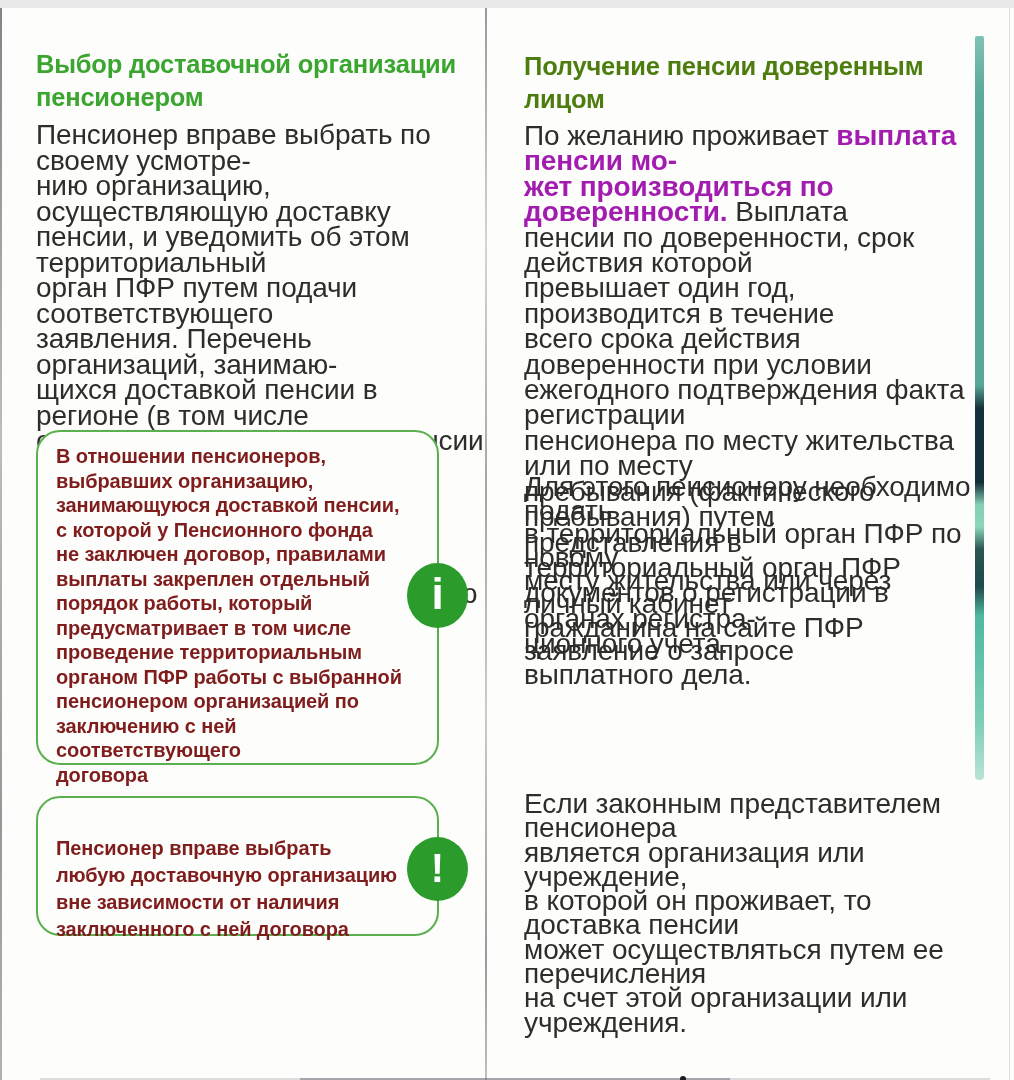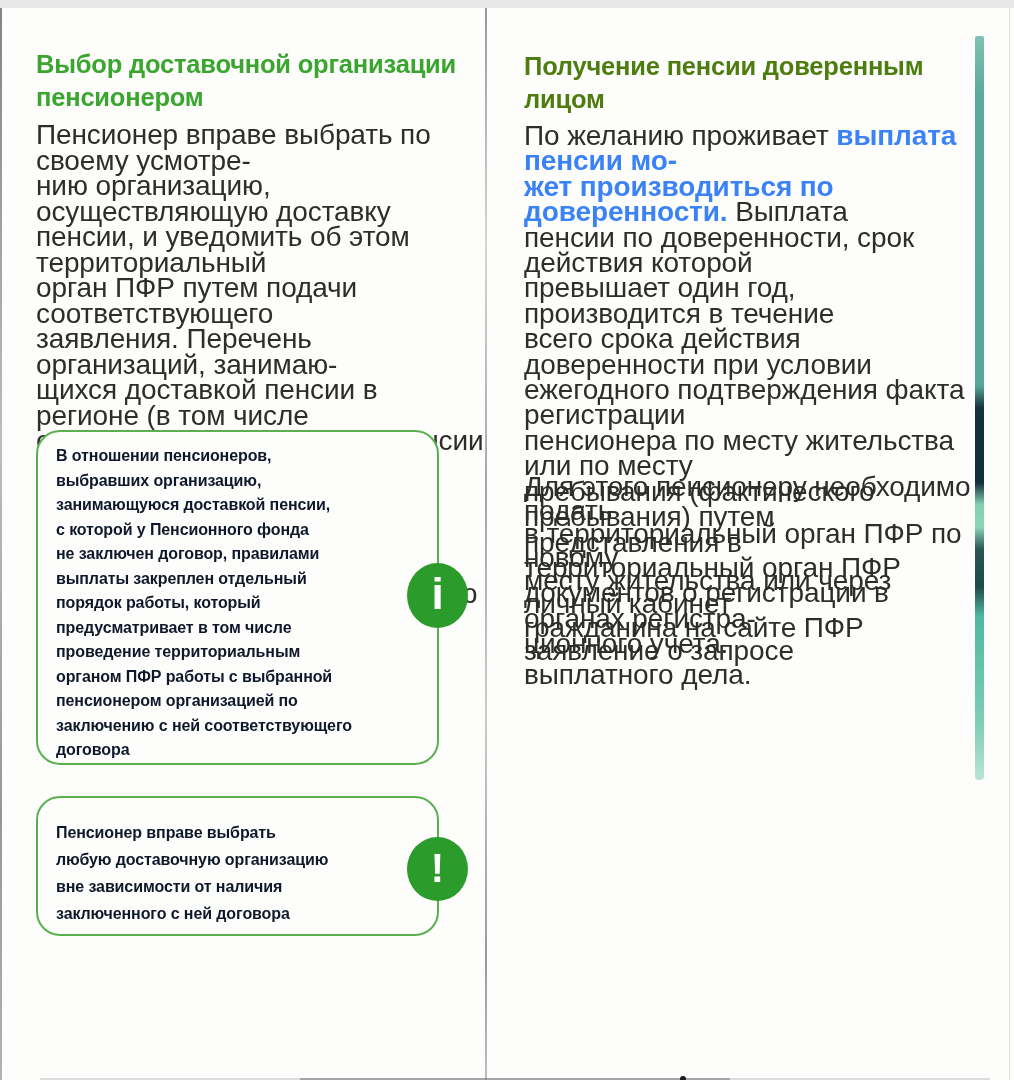--- a/index.html
+++ b/index.html
@@ -51,33 +51,33 @@
     position:absolute;margin:0;
     font-size:28px;color:#2e2d2b;
     letter-spacing:-0.1px;
     white-space:pre-line;
   }
   .p-left{left:36px;top:114px;width:450px;line-height:25.5px;}
   .p-r1{left:524px;top:115px;width:455px;line-height:25.4px;}
   .p-r2{left:524px;top:444px;width:455px;line-height:23.4px;}
   .p-r3{left:524px;top:661px;width:455px;line-height:23.4px;}
   .p-r4{left:524px;top:784px;width:455px;line-height:24.3px;}
-  .b{font-weight:700;color:#3b82f6;}
+  .b{font-weight:700;color:#a21caf;}
   
   .callout{
     position:absolute;left:36px;width:403px;
     box-sizing:border-box;
     border:2.5px solid #5ab04e;border-radius:24px;
     background:#fdfdfb;
   }
   .callout-1{top:422px;height:335px;padding:12px 18px;}
-  .callout-2{top:788px;height:140px;padding:21px 18px;}
+  .callout-2{top:788px;height:140px;padding:37px 18px;}
   .callout-text{
-    margin:0;font-size:16px;font-weight:600;
-    color:#0f172a;letter-spacing:-0.1px;white-space:pre-line;
+    margin:0;font-size:20px;font-weight:600;
+    color:#7f1d1d;letter-spacing:-0.1px;white-space:pre-line;
   }
   .ct-1{line-height:24.5px;}
   .ct-2{line-height:27px;}
   .badge{
     position:absolute;right:-31px;width:61px;height:61px;border-radius:50%;
     background:#2b9c2c;color:#ffffff;
     display:flex;align-items:center;justify-content:center;
   }
   .badge-info{top:131px;font-size:44px;font-weight:800;line-height:1;padding-bottom:4px;}
   .badge-alert{top:39px;font-size:40px;font-weight:800;line-height:1;padding-bottom:3px;}
@@ -155,14 +155,19 @@
 
 
   <p class="body-text p-r2"><span>
 Для этого пенсионеру необходимо подать
 в территориальный орган ПФР по новому
 месту жительства или через личный кабинет
 гражданина на сайте ПФР заявление о запросе
 выплатного дела.</span></p>
 
 
+  <p class="body-text p-r4"><span>Если законным представителем пенсионера
+является организация или учреждение,
+в которой он проживает, то доставка пенсии
+может осуществляться путем ее перечисления
+на счет этой организации или учреждения.</span></p>
 
 </div>
 
 </body></html>

